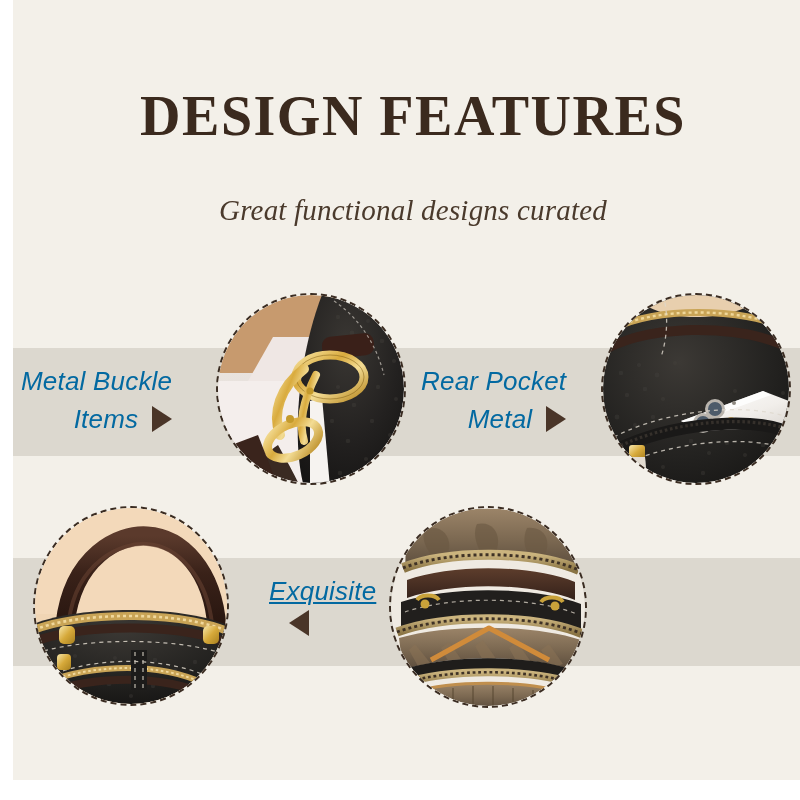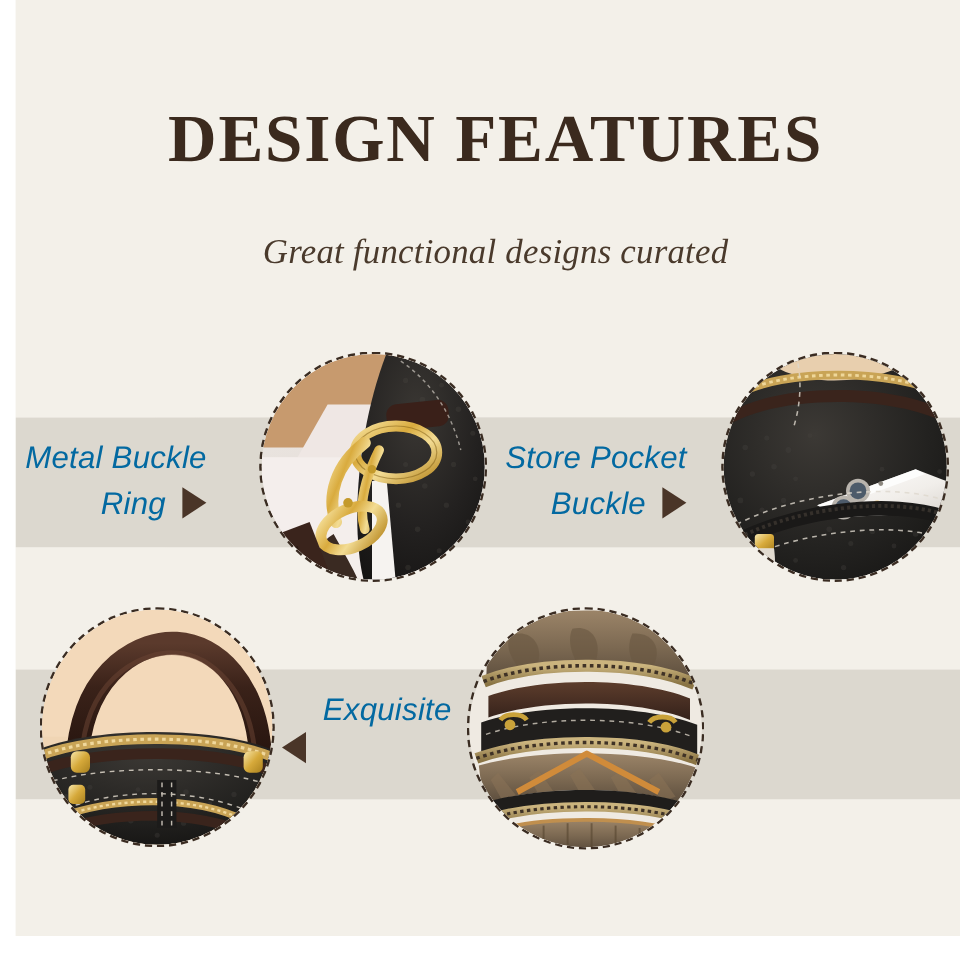--- a/index.html
+++ b/index.html
@@ -94,21 +94,21 @@
 
   .lbl-metal  { left: 8px;   top: 362px; }
   .lbl-rear   { left: 408px; top: 362px; }
   .lbl-handle { left: 222px; top: 572px; }
   .lbl-ample  { left: 576px; top: 572px; }
 
   
   .label .stack { display: flex; flex-direction: column; }
   .label .rowline { display: flex; align-items: center; }
   .label.align-right .rowline { justify-content: flex-end; }
-  .label.align-left  .rowline { justify-content: flex-start; }
+  .label.align-left  .rowline { justify-content: center; text-decoration: underline; }
 
   
   .circle {
     position: absolute;
     border-radius: 50%;
     border: 2px dashed #3a2c22;
     overflow: hidden;
     z-index: 3;
     box-sizing: border-box;
   }
@@ -141,21 +141,21 @@
   <div class="band row1 right-band"></div>
   <div class="band row2 left-band"></div>
   <div class="band row2 right-band"></div>
 
   <div class="label lbl-metal align-right">
     <div class="stack">
       <div class="rowline">
         <span class="txt l1">Metal Buckle</span>
       </div>
       <div class="rowline">
-        <span class="txt l2">Ring</span>
+        <span class="txt l2">Items</span>
         <span class="arrow right"></span>
       </div>
     </div>
   </div>
 
   <div class="circle c-buckle">
     <div class="photo">
       <svg width="190" height="192" viewBox="0 0 190 192" xmlns="http://www.w3.org/2000/svg">
         <defs>
           <linearGradient id="gold1" x1="0" y1="0" x2="1" y2="1">
@@ -225,24 +225,24 @@
         <g stroke="#d9d3c9" stroke-width="1.2" stroke-dasharray="3 3" opacity="0.65" fill="none">
           <path d="M116 6 C140 22 158 48 166 80"></path>
         </g>
       </svg>
     </div>
   </div>
 
   <div class="label lbl-rear align-right">
     <div class="stack">
       <div class="rowline">
-        <span class="txt l1">Store Pocket</span>
+        <span class="txt l1">Rear Pocket</span>
       </div>
       <div class="rowline">
-        <span class="txt l2">Buckle</span>
+        <span class="txt l2">Metal</span>
         <span class="arrow right"></span>
       </div>
     </div>
   </div>
 
   <div class="circle c-pocket">
     <div class="photo">
       <svg width="190" height="192" viewBox="0 0 190 192" xmlns="http://www.w3.org/2000/svg">
         <defs>
           <radialGradient id="lthr2" cx="0.4" cy="0.35" r="0.9">

